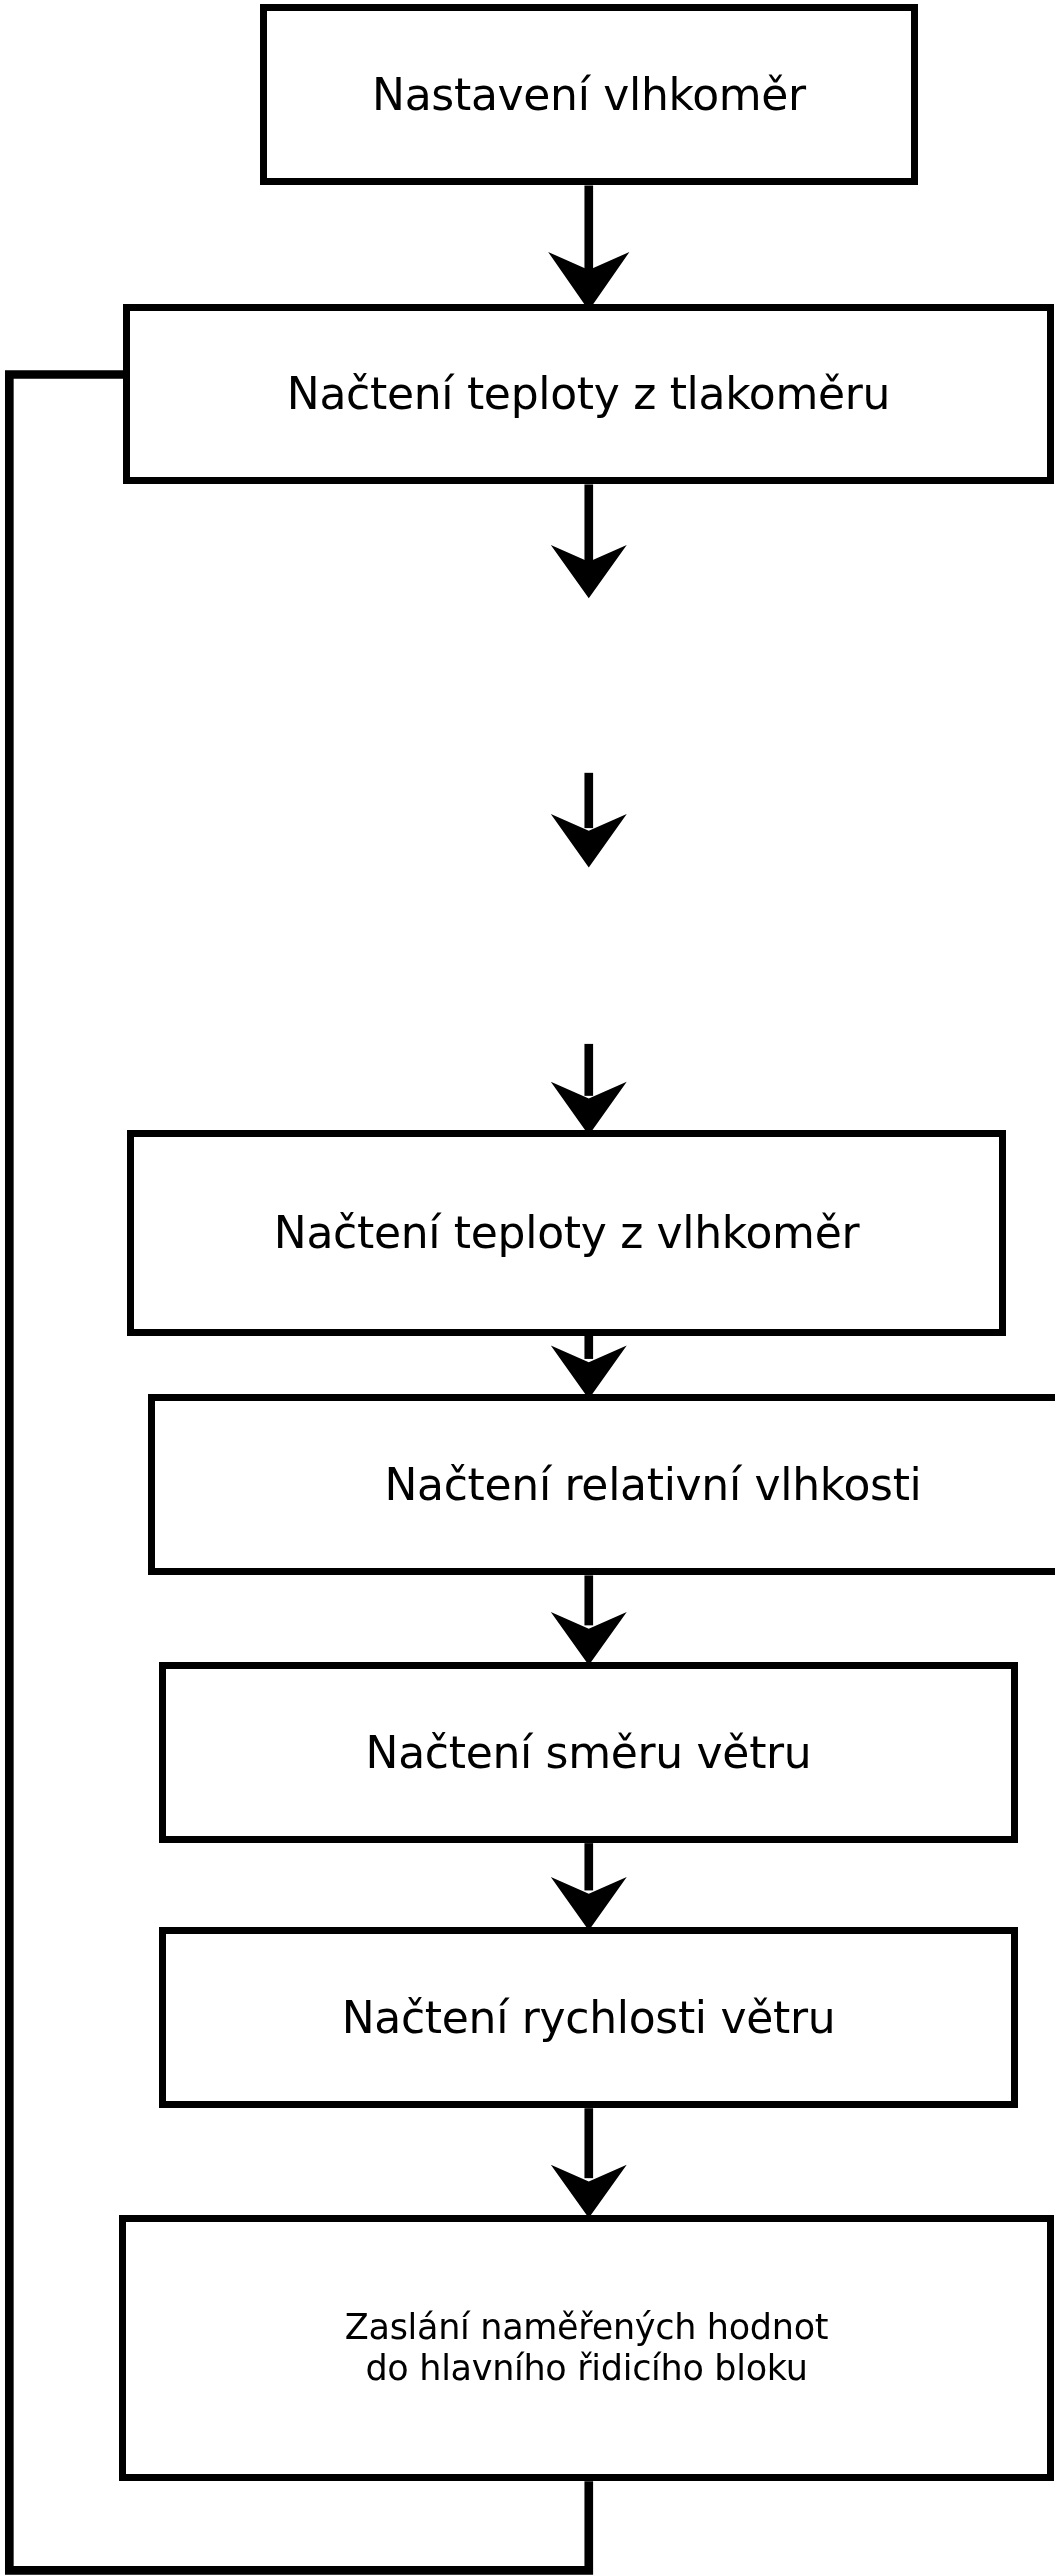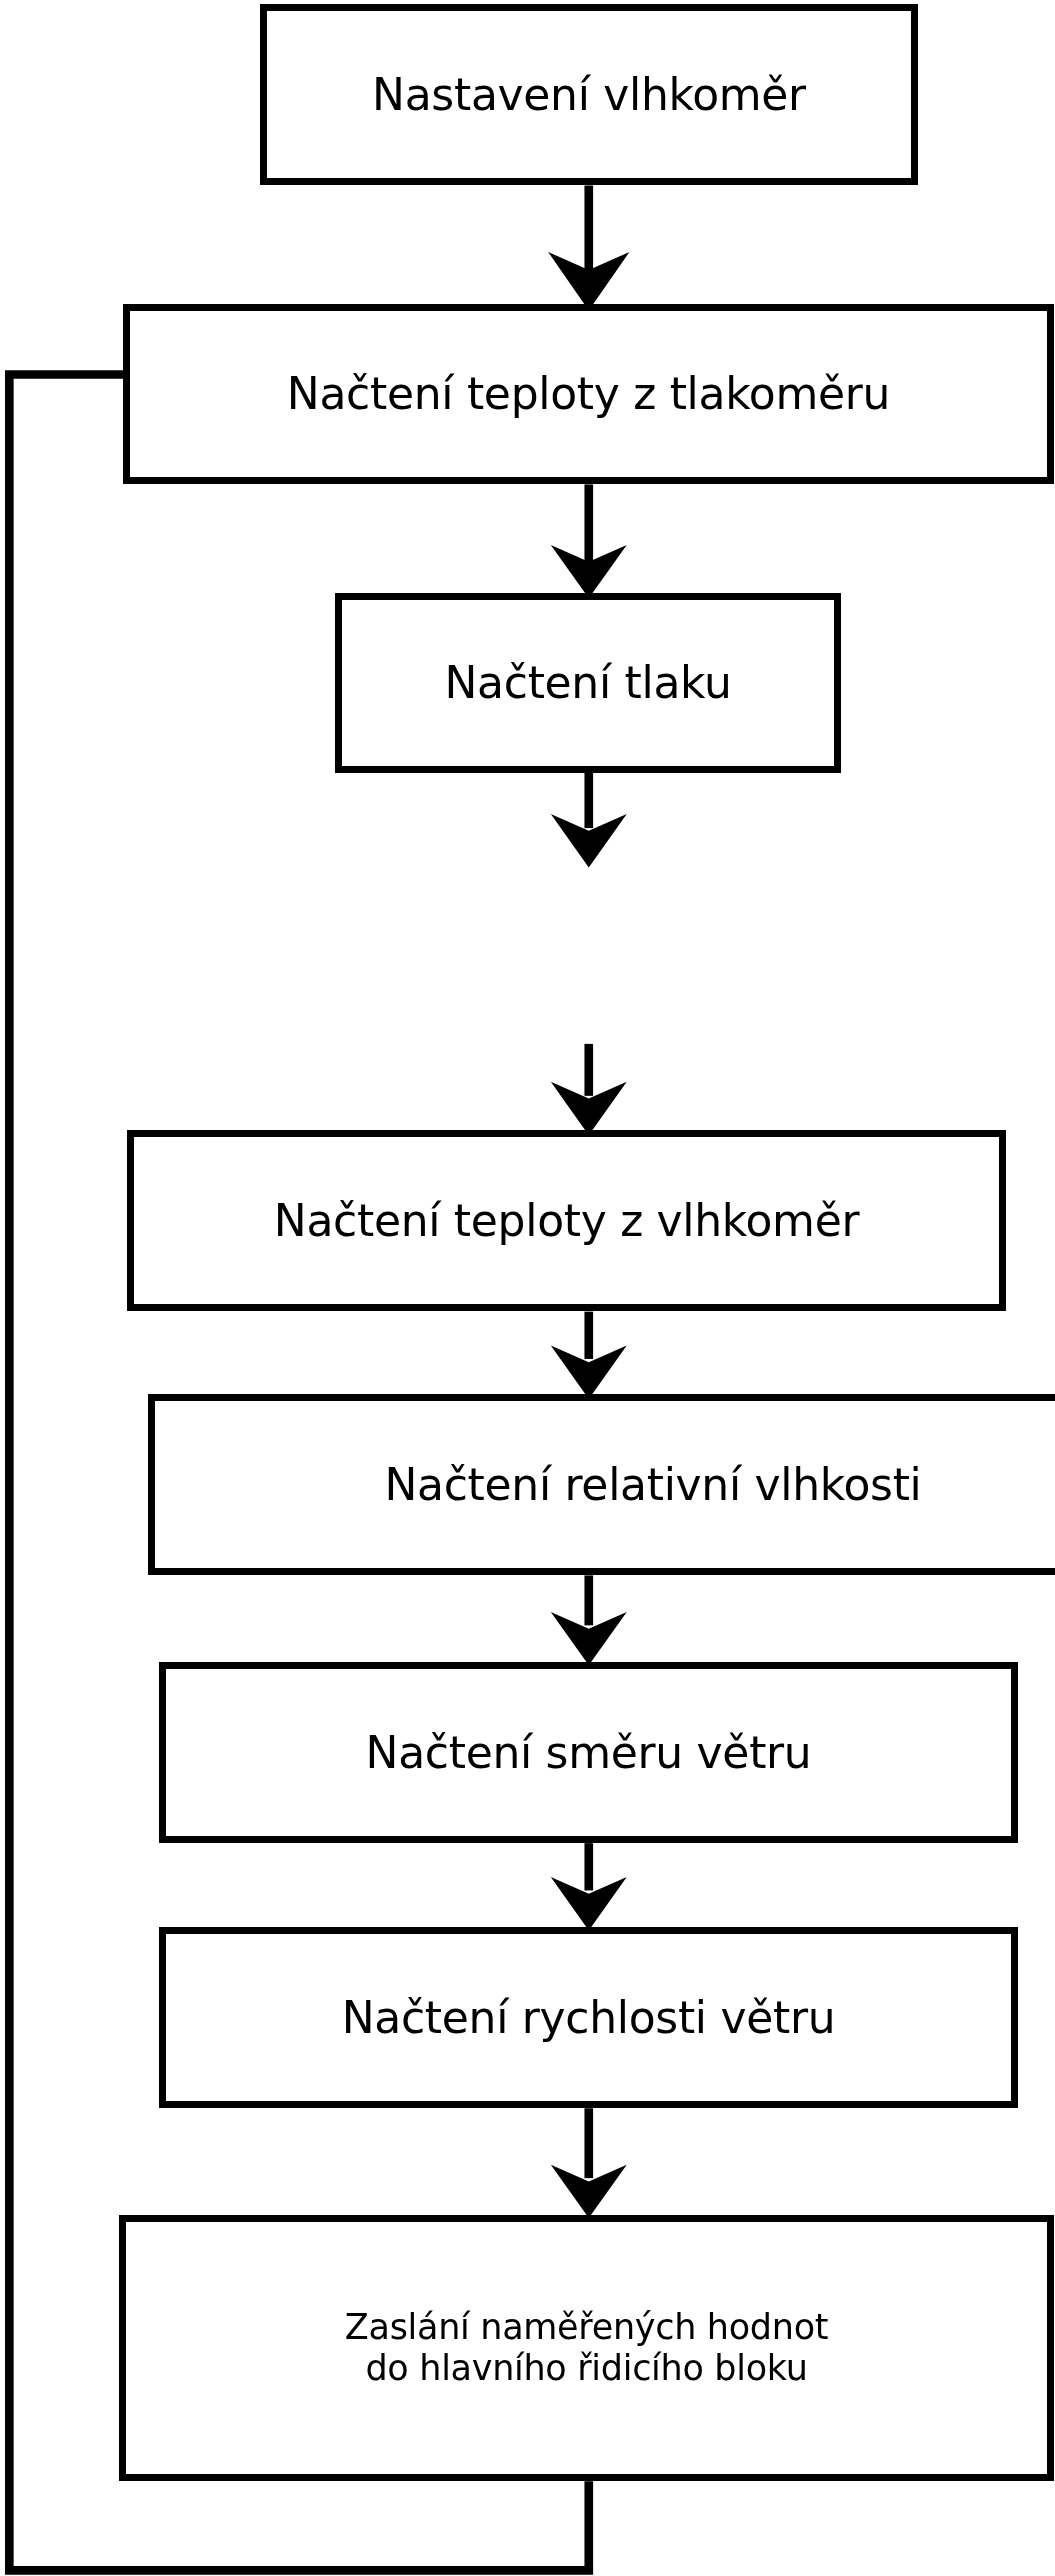--- a/index.html
+++ b/index.html
@@ -104,26 +104,23 @@
   </svg>
 
   <div class="node-box" style="left:260px;  top:4px;    width:658px;  height:181px;">
     <span class="node-label">Nastavení vlhkoměr</span>
   </div>
 
   <div class="node-box" style="left:123px;  top:304px;  width:931px; height:180px;">
     <span class="node-label">Načtení teploty z tlakoměru</span>
   </div>
 
-  <div class="node-box" style="left:335px;  top:593px;  width:506px;  height:180px;">
-    <span class="node-label">Načtení tlaku</span>
-  </div>
 
 
-  <div class="node-box" style="left:127px;  top:1130px; width:879px; height:181px;">
+  <div class="node-box" style="left:127px;  top:1130px; width:879px; height:206px;">
     <span class="node-label">Načtení teploty z vlhkoměr</span>
   </div>
 
   <div class="node-box" style="left:148px;  top:1394px; width:982px; height:181px;padding-left:28px;">
     <span class="node-label">Načtení relativní vlhkosti</span>
   </div>
 
   <div class="node-box" style="left:159px;  top:1662px; width:859px; height:181px;">
     <span class="node-label">Načtení směru větru</span>
   </div>

